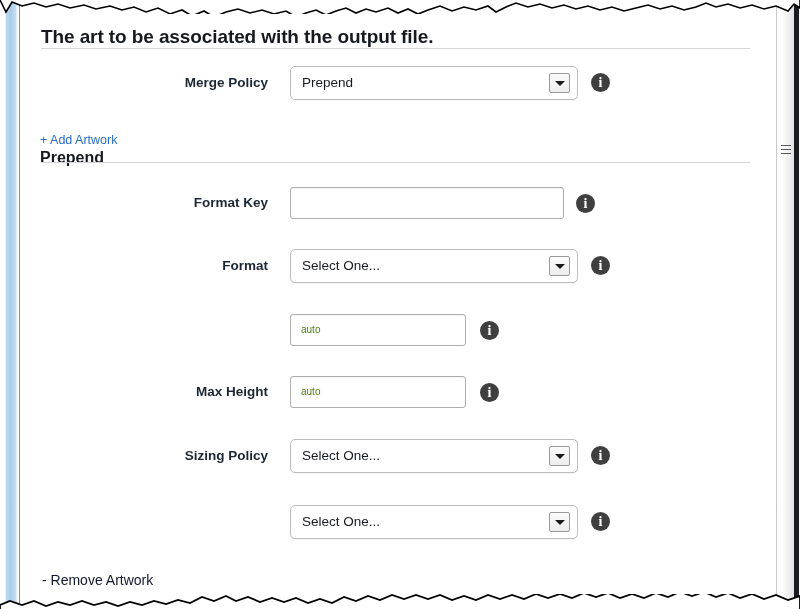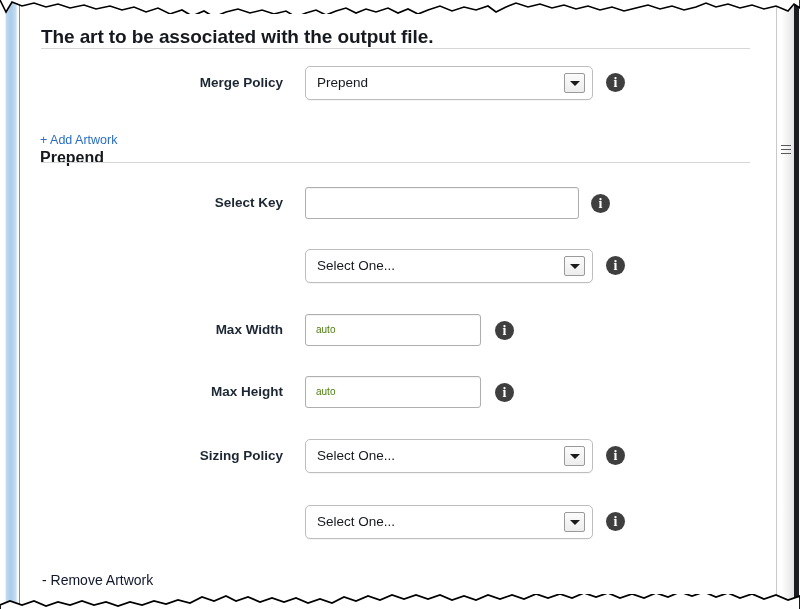--- a/index.html
+++ b/index.html
@@ -138,21 +138,21 @@
     left: 20px;
     top: 135px;
     font-size: 16px;
     font-weight: bold;
     color: #16191f;
   }
 
   
   .row {
     position: absolute;
-    left: 16px;
+    left: 1px;
     width: 700px;
     height: 40px;
   }
   .row-label {
     position: absolute;
     left: 0;
     width: 247px;
     text-align: right;
     font-size: 13.5px;
     font-weight: bold;
@@ -285,43 +285,43 @@
         <b>i</b>
       </div>
     </div>
 
     <div class="link link-add">+ Add Artwork</div>
 
     <div class="subsection-title">Prepend</div>
     <div class="rule rule-2"></div>
 
     <div class="row" style="top:172px;">
-      <div class="row-label">Select Key</div>
+      <div class="row-label">Format Key</div>
       <div class="textinput" style="width:274px; top:1px;">
         <span class="textinput-value" placeholder=""></span>
       </div>
       <div class="info" style="left:555px; top:8px;">
         <b>i</b>
       </div>
     </div>
 
     <div class="row" style="top:235px;">
+      <div class="row-label">Format</div>
       <div class="select" style="width:288px;">
         <span class="select-value">Select One...</span>
         <span class="select-btn">
           <span class="caret"></span>
         </span>
       </div>
       <div class="info" style="left:570px; top:7px;">
         <b>i</b>
       </div>
     </div>
 
     <div class="row" style="top:299px;">
-      <div class="row-label">Max Width</div>
       <div class="textinput" style="width:176px; top:1px;">
         <span class="textinput-value">auto</span>
       </div>
       <div class="info" style="left:459px; top:8px;">
         <b>i</b>
       </div>
     </div>
 
     <div class="row" style="top:361px;">
       <div class="row-label">Max Height</div>

